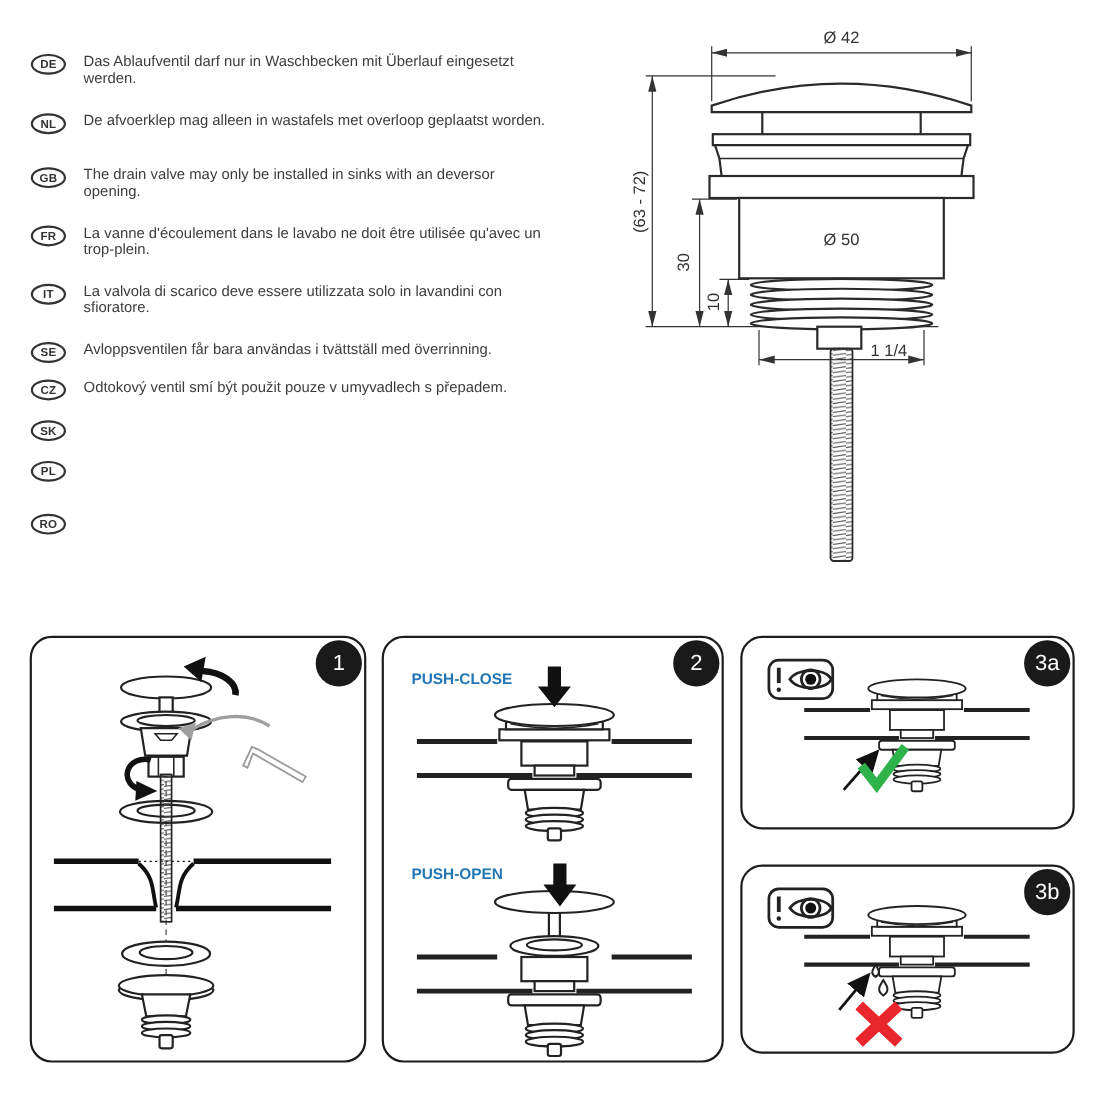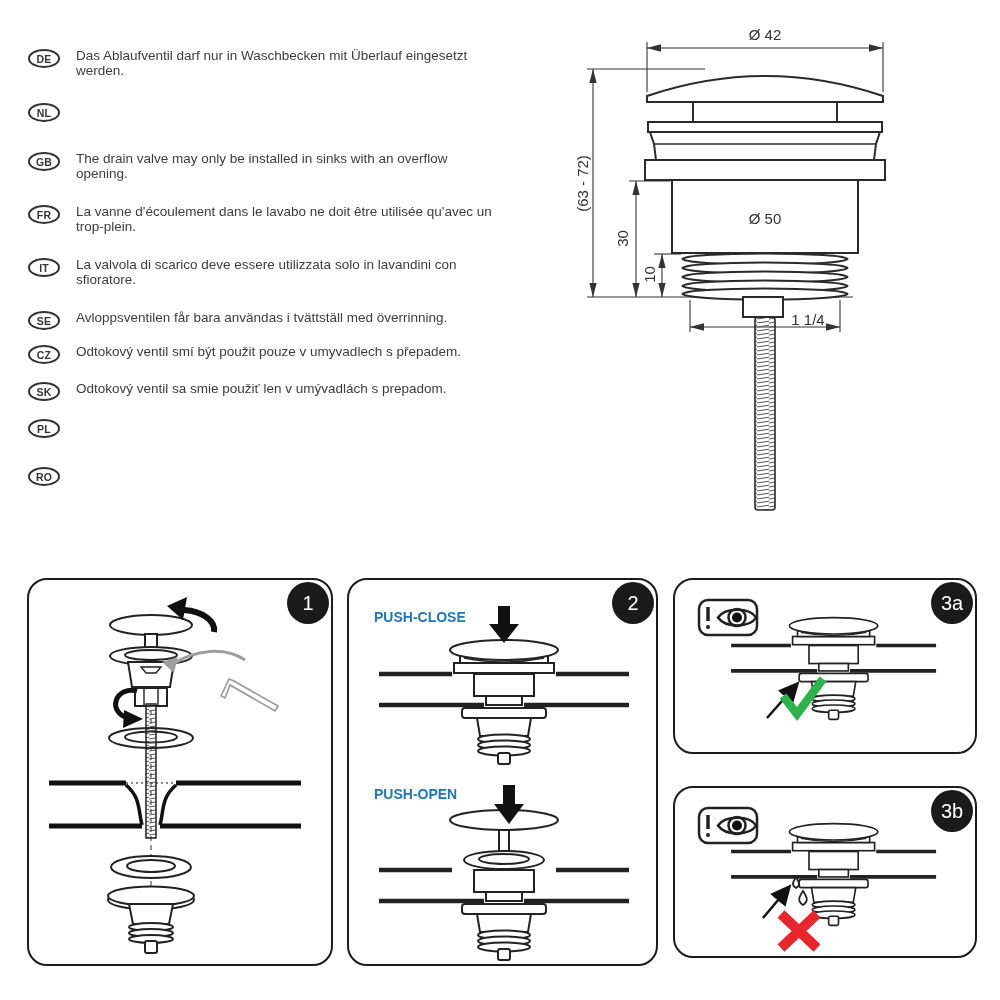--- a/index.html
+++ b/index.html
@@ -85,44 +85,44 @@
   </defs>
 </svg>
 
 <div>
   <div class="lang-item" style="top:48px">
     <span class="lang-badge">DE</span>
     <span class="lang-text" style="max-width:420px">Das Ablaufventil darf nur in Waschbecken mit Überlauf eingesetzt werden.</span>
   </div>
   <div class="lang-item" style="top:102px">
     <span class="lang-badge">NL</span>
+    <span class="lang-text" style="max-width:420px">De afvoerklep mag alleen in wastafels met overloop geplaatst worden.</span>
   </div>
   <div class="lang-item" style="top:151px">
     <span class="lang-badge">GB</span>
-    <span class="lang-text" style="max-width:420px">The drain valve may only be installed in sinks with an overflow opening.</span>
+    <span class="lang-text" style="max-width:420px">The drain valve may only be installed in sinks with an deversor opening.</span>
   </div>
   <div class="lang-item" style="top:204px">
     <span class="lang-badge">FR</span>
     <span class="lang-text" style="max-width:434px">La vanne d'écoulement dans le lavabo ne doit être utilisée qu'avec un trop-plein.</span>
   </div>
   <div class="lang-item" style="top:257px">
     <span class="lang-badge">IT</span>
     <span class="lang-text" style="max-width:434px">La valvola di scarico deve essere utilizzata solo in lavandini con sfioratore.</span>
   </div>
   <div class="lang-item" style="top:310px">
     <span class="lang-badge">SE</span>
     <span class="lang-text" style="max-width:500px">Avloppsventilen får bara användas i tvättställ med överrinning.</span>
   </div>
   <div class="lang-item" style="top:344px">
     <span class="lang-badge">CZ</span>
     <span class="lang-text" style="max-width:500px">Odtokový ventil smí být použit pouze v umyvadlech s přepadem.</span>
   </div>
   <div class="lang-item" style="top:381px">
     <span class="lang-badge">SK</span>
-    <span class="lang-text" style="max-width:500px">Odtokový ventil sa smie použiť len v umývadlách s prepadom.</span>
   </div>
   <div class="lang-item" style="top:418px">
     <span class="lang-badge">PL</span>
   </div>
   <div class="lang-item" style="top:466px">
     <span class="lang-badge">RO</span>
   </div>
 </div>
 
 <div class="tech">

